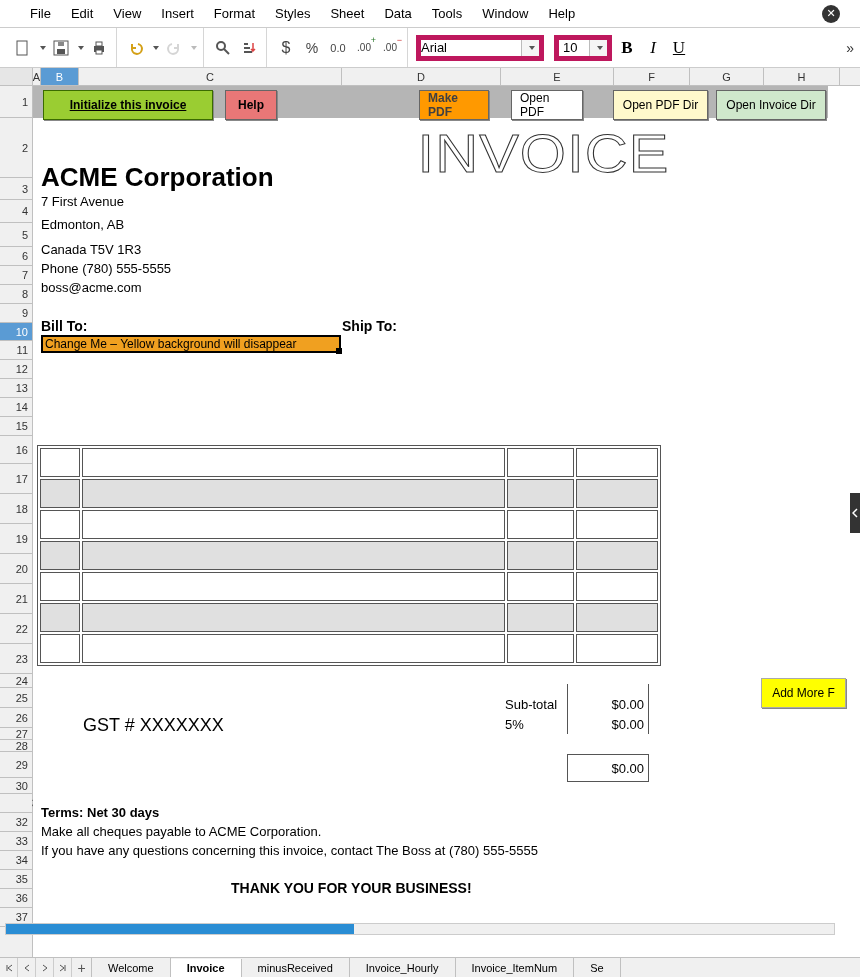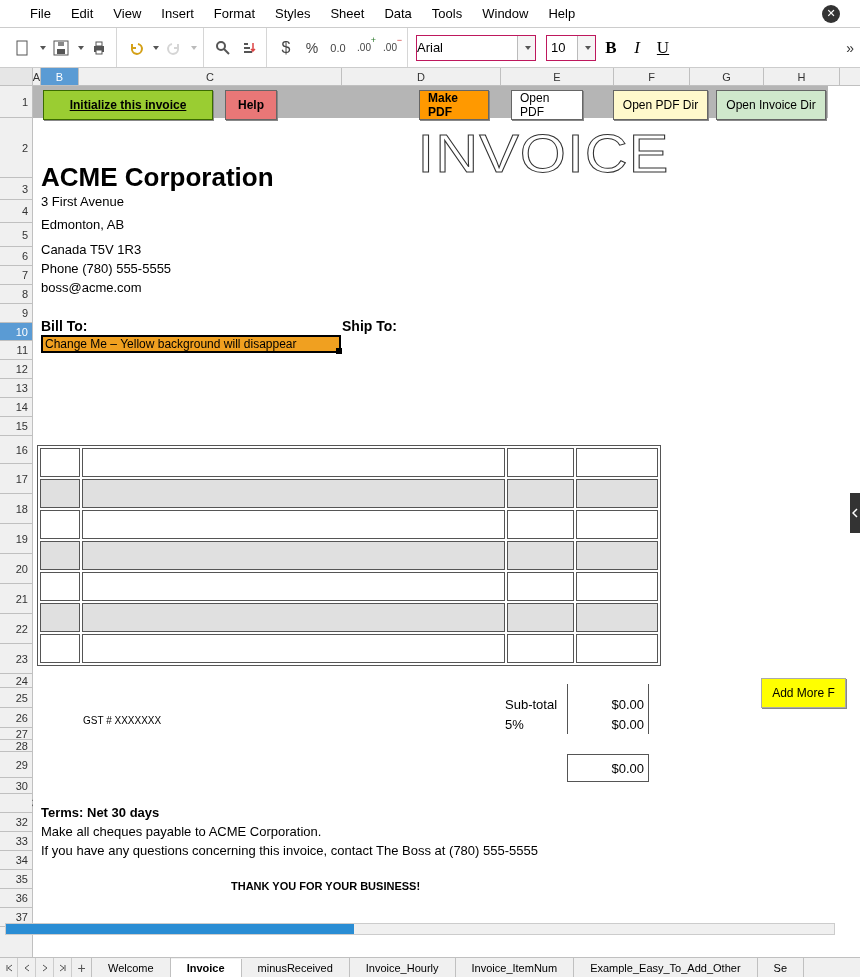--- a/index.html
+++ b/index.html
@@ -62,21 +62,21 @@
 .tb-btn svg { width: 16px; height: 16px; }
 .caret-down {
   width: 0; height: 0;
   border-left: 3px solid transparent;
   border-right: 3px solid transparent;
   border-top: 4px solid #555;
   margin-left: 2px;
 }
 .font-select {
   display: flex; align-items: center;
-  border: 1px solid #be185d;
+  border: 5px solid #be185d;
   height: 26px;
 }
 .font-name-input { border: none; outline: none; width: 100px; font-size: 13px; }
 .font-size-input { border: none; outline: none; width: 30px; padding: 0 4px; font-size: 13px; text-align: left; }
 .font-dd { width: 18px; display: flex; align-items: center; justify-content: center; border-left: 1px solid #bbb; height: 100%; cursor: pointer; background: #f5f5f5; }
 .fmt { font-family: 'Times New Roman', serif; font-size: 17px; width: 22px; text-align: center; cursor: pointer; }
 .fmt.bold{font-weight:bold;}
 .fmt.italic{font-style:italic;}
 .fmt.underline{text-decoration:underline;}
 .chevrons { margin-left: auto; cursor:pointer; font-size: 14px; color:#333;}
@@ -136,21 +136,21 @@
   position: absolute;
   display: flex; align-items: center; justify-content: center;
   font-size: 12px;
   border: 1px solid #666;
   padding: 14px 8px;
   cursor: pointer;
   box-shadow: 1px 1px 0 #888;
 }
 .btn.init { left: 10px; top: 4px; width: 170px; height: 22px; background: #9acd32; font-weight: bold; text-decoration: underline; border-color:#3a6b00;}
 .btn.help { left: 192px; top: 4px; width: 52px; height: 22px; background: #e97777; font-weight: bold; }
-.btn.pdf { left: 386px; top: 4px; width: 70px; height: 22px; background: #ff9900; font-weight: bold; color:#000000;}
+.btn.pdf { left: 386px; top: 4px; width: 70px; height: 22px; background: #ff9900; font-weight: bold; color:#404040;}
 .btn.openpdf { left: 478px; top: 4px; width: 72px; height: 22px; background: #fff; }
 .btn.openpdfdir { left: 580px; top: 4px; width: 95px; height: 20px; background: #fff9cc; }
 .btn.openinvdir { left: 683px; top: 4px; width: 110px; height: 22px; background: #d0e8cc; }
 .btn.addrows { left: 728px; top: 592px; width: 85px; height: 22px; background: #ffff00; border-color:#aaa;}
 
 .watermark {
   position: absolute;
   left: 396px; top: 36px;
   font-size: 54px;
   font-family: Arial, sans-serif;
@@ -187,30 +187,30 @@
 .li-table td { height:29px; }
 .li-table tr:nth-child(even) td { background:#e0e0e0; }
 
 .grand-total-box {
   position:absolute; left:534px; top:668px; width:82px; height:28px;
   border:1px solid #555;
   display:flex; align-items:center; justify-content:flex-end; padding-right:4px;
   font-size:13px;
 }
 
-.gst-num { position:absolute; left:50px; top:629px; font-size:10px;}
+.gst-num { position:absolute; left:50px; top:629px; font-size:18px;}
 .sub-label{ position:absolute; left:472px; top:611px; font-size:13px;text-align:right;}
 .sub-val{ position:absolute; left:575px; top:611px; font-size:13px; text-align:right; width:36px;}
 .tax-label{ position:absolute; left:472px; top:631px; font-size:13px;}
 .tax-val{ position:absolute; left:575px; top:631px; font-size:13px; text-align:right; width:36px;}
 
 .terms{position:absolute; left:8px; top:719px; font-size:13px; font-weight:bold;}
 .payable{position:absolute; left:8px; top:738px; font-size:13px;}
 .questions{position:absolute; left:8px; top:757px; font-size:13px;}
-.thanks{position:absolute; left:198px; top:794px; font-size:11px; font-weight:bold;}
+.thanks{position:absolute; left:198px; top:794px; font-size:14px; font-weight:bold;}
 
 
 .hscroll-bar{position:absolute; left:5px; bottom:22px; right:25px; height:12px; display:flex;}
 .hscroll-track{flex:1; background:#f0f0f0; border:1px solid #ccc; position:relative;}
 .hscroll-thumb{position:absolute; left:0; top:0; height:100%; width:42%; background:#2a8dd4;}
 
 
 .sheet-tabs {
   position: absolute;
   bottom: 0; left: 0; right: 0;
@@ -398,21 +398,21 @@
         <div class="btn init">Initialize this invoice</div>
         <div class="btn help">Help</div>
         <div class="btn pdf">Make PDF</div>
         <div class="btn openpdf">Open PDF</div>
         <div class="btn openpdfdir">Open PDF Dir</div>
         <div class="btn openinvdir">Open Invoice Dir</div>
 
         <div class="watermark">INVOICE</div>
 
         <div class="company">ACME Corporation</div>
-        <div class="addr l1">3 First Avenue</div>
+        <div class="addr l1">7 First Avenue</div>
         <div class="addr l2">Edmonton, AB</div>
         <div class="addr l3">Canada T5V 1R3</div>
         <div class="addr l4">Phone (780) 555-5555</div>
         <div class="addr l5">boss@acme.com</div>
 
         <div class="billto">Bill To:</div>
         <div class="shipto">Ship To:</div>
 
         <div class="yellow-cell">
           <span>Change Me – Yellow background will disappear</span>
@@ -526,16 +526,15 @@
         <path d="M1 1 L5 4 L1 7 M6 1 v6" stroke="#555" fill="none"></path>
       </svg>
     </div>
   <div class="tab-nav tab-add">+</div>
   <div id="tabs-container" style="display:flex;height:100%;">
       <div class="tab">Welcome</div>
       <div class="tab active">Invoice</div>
       <div class="tab">minusReceived</div>
       <div class="tab">Invoice_Hourly</div>
       <div class="tab">Invoice_ItemNum</div>
-      <div class="tab">Example_Easy_To_Add_Other</div>
       <div class="tab">Se</div>
     </div>
 </div>
 
 </body></html>

